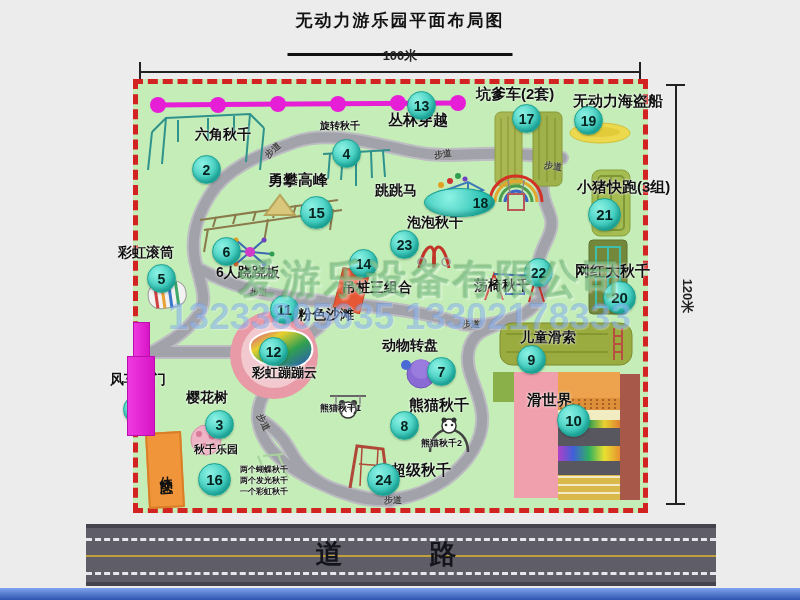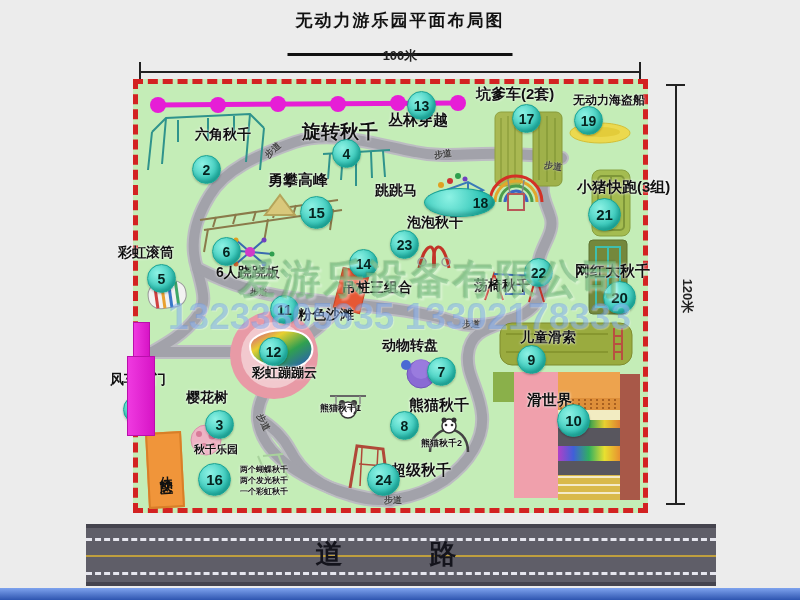--- a/index.html
+++ b/index.html
@@ -289,21 +289,21 @@
 
     <div id="wm-company">爱游乐设备有限公司</div>
     <div id="wm-phone">13233805635 13302178333</div>
   <div class="badge" style="left: -2px; top: 324px;">1</div>
       <div class="map-label" style="left: -28px; top: 287px; font-size: 14px;">风车大门</div>
       <div class="badge" style="left: 67px; top: 84px;">2</div>
       <div class="map-label" style="left: 57px; top: 42px; font-size: 14px;">六角秋千</div>
       <div class="badge" style="left: 80px; top: 339px;">3</div>
       <div class="map-label" style="left: 48px; top: 305px; font-size: 14px;">樱花树</div>
       <div class="badge" style="left: 207px; top: 68px;">4</div>
-      <div class="map-label" style="left: 156px; top: 35px; font-size: 19px; padding-left: 8px;">旋转秋千</div>
+      <div class="map-label" style="left: 174px; top: 35px; font-size: 10px; padding-left: 8px;">旋转秋千</div>
       <div class="badge" style="left: 22px; top: 193px;">5</div>
       <div class="map-label" style="left: -20px; top: 160px; font-size: 14px;">彩虹滚筒</div>
       <div class="badge" style="left: 87px; top: 166px;">6</div>
       <div class="map-label" style="left: 78px; top: 180px; font-size: 14px;">6人跷跷板</div>
       <div class="badge" style="left: 302px; top: 286px;">7</div>
       <div class="map-label" style="left: 244px; top: 253px; font-size: 14px;">动物转盘</div>
       <div class="badge" style="left: 265px; top: 340px;">8</div>
       <div class="map-label" style="left: 271px; top: 312px; font-size: 15px;">熊猫秋千</div>
       <div class="badge" style="left: 392px; top: 274px;">9</div>
       <div class="map-label" style="left: 382px; top: 245px; font-size: 14px;">儿童滑索</div>
@@ -319,21 +319,21 @@
       <div class="map-label" style="left: 204px; top: 195px; font-size: 14px;">吊桩三组合</div>
       <div class="badge big" style="left: 177px; top: 127px;">15</div>
       <div class="map-label" style="left: 130px; top: 87px; font-size: 15px;">勇攀高峰</div>
       <div class="badge big" style="left: 75px; top: 394px;">16</div>
       <div class="map-label" style="left: 56px; top: 358px; font-size: 11px;">秋千乐园</div>
       <div class="badge" style="left: 387px; top: 33px;">17</div>
       <div class="map-label" style="left: 338px; top: 1px; font-size: 15px;">坑爹车(2套)</div>
       <div class="badge" style="left: 299px; top: 117px; padding-left: 42px;">18</div>
       <div class="map-label" style="left: 237px; top: 98px; font-size: 14px;">跳跳马</div>
       <div class="badge" style="left: 449px; top: 35px;">19</div>
-      <div class="map-label" style="left: 435px; top: 8px; font-size: 12px;">无动力海盗船</div>
+      <div class="map-label" style="left: 435px; top: 8px; font-size: 15px;">无动力海盗船</div>
       <div class="badge big" style="left: 480px; top: 212px;">20</div>
       <div class="map-label" style="left: 437px; top: 178px; font-size: 15px;">网红大秋千</div>
       <div class="badge big" style="left: 465px; top: 129px;">21</div>
       <div class="map-label" style="left: 439px; top: 94px; font-size: 15px;">小猪快跑(3组)</div>
       <div class="badge" style="left: 399px; top: 187px;">22</div>
       <div class="map-label" style="left: 336px; top: 193px; font-size: 14px;">荡椅秋千</div>
       <div class="badge" style="left: 265px; top: 159px;">23</div>
       <div class="map-label" style="left: 269px; top: 130px; font-size: 14px;">泡泡秋千</div>
       <div class="badge big" style="left: 244px; top: 394px;">24</div>
       <div class="map-label" style="left: 253px; top: 377px; font-size: 15px;">超级秋千</div>

